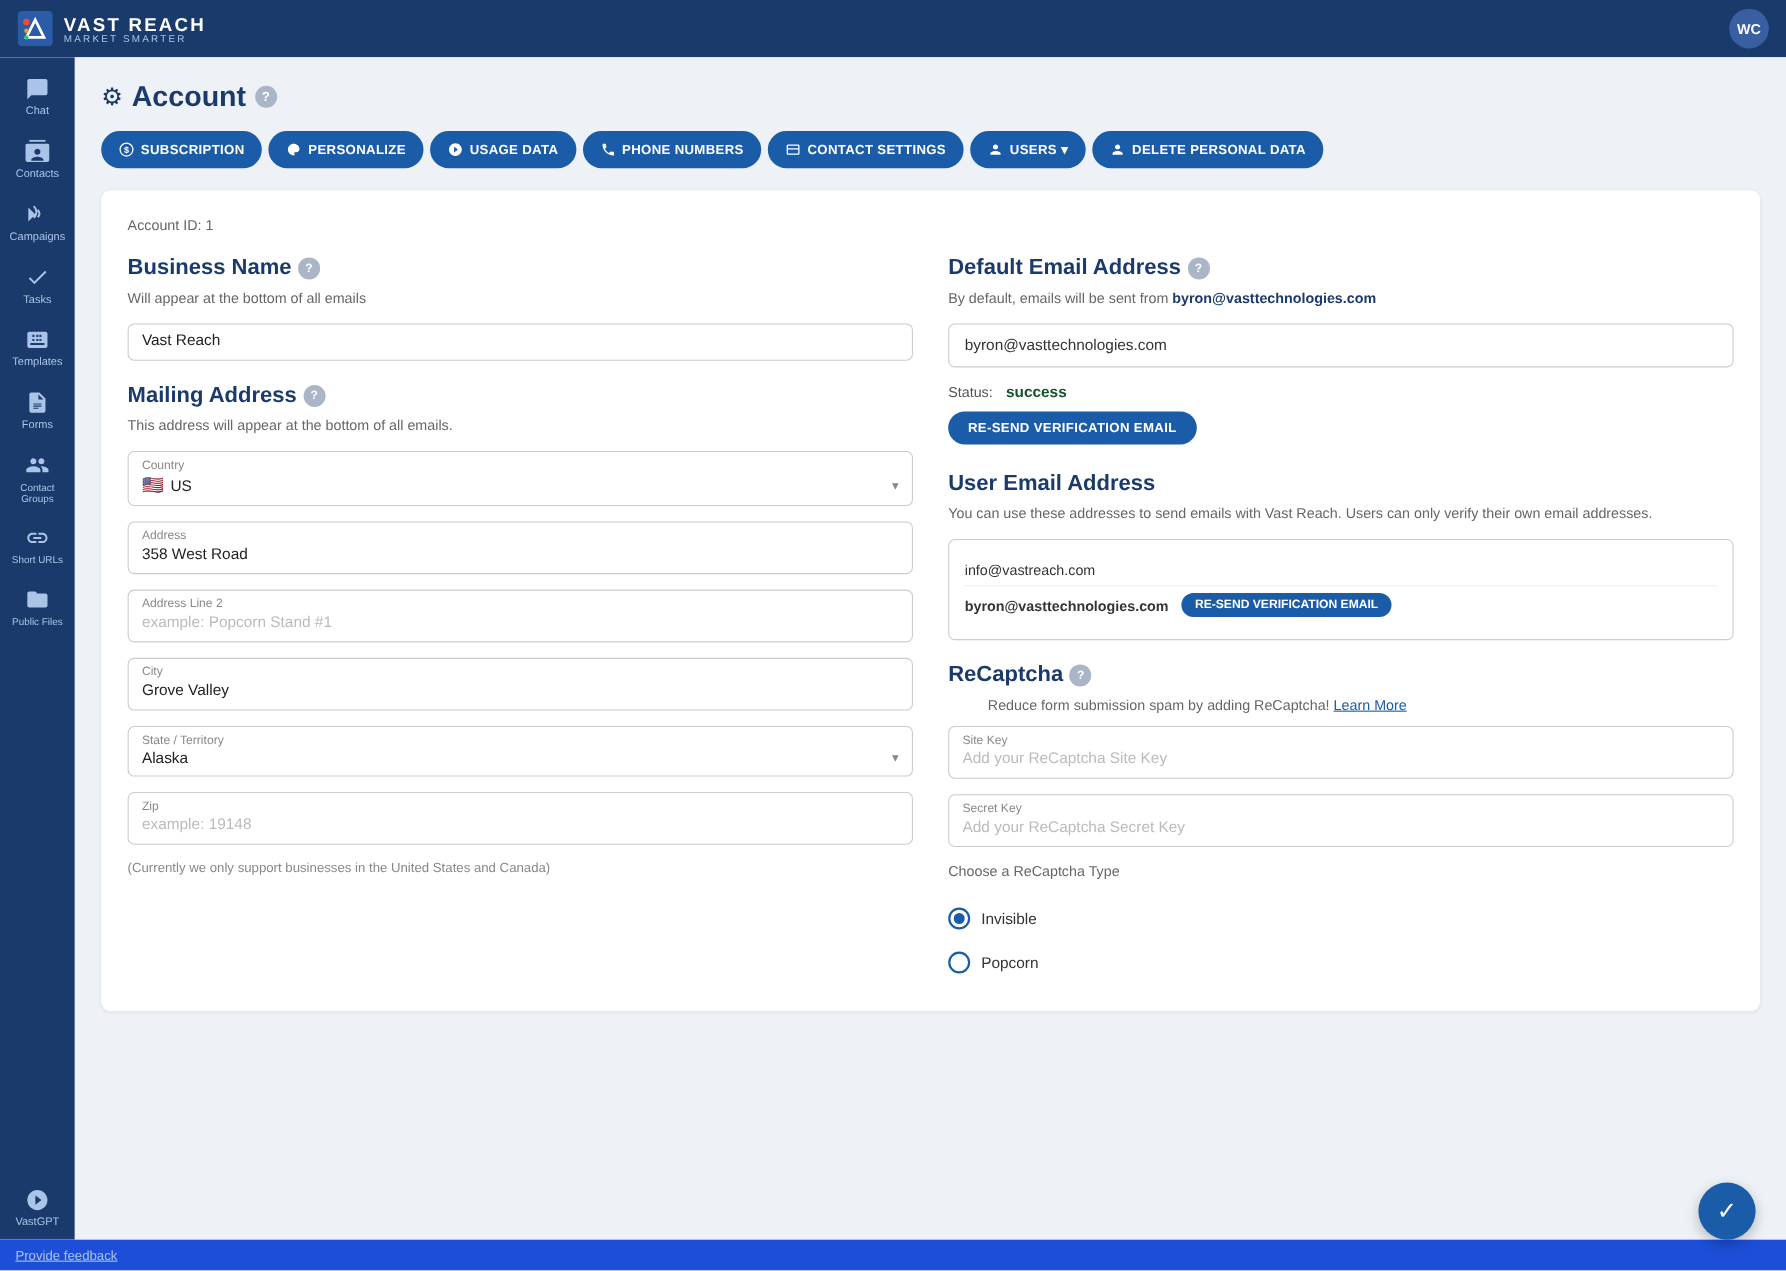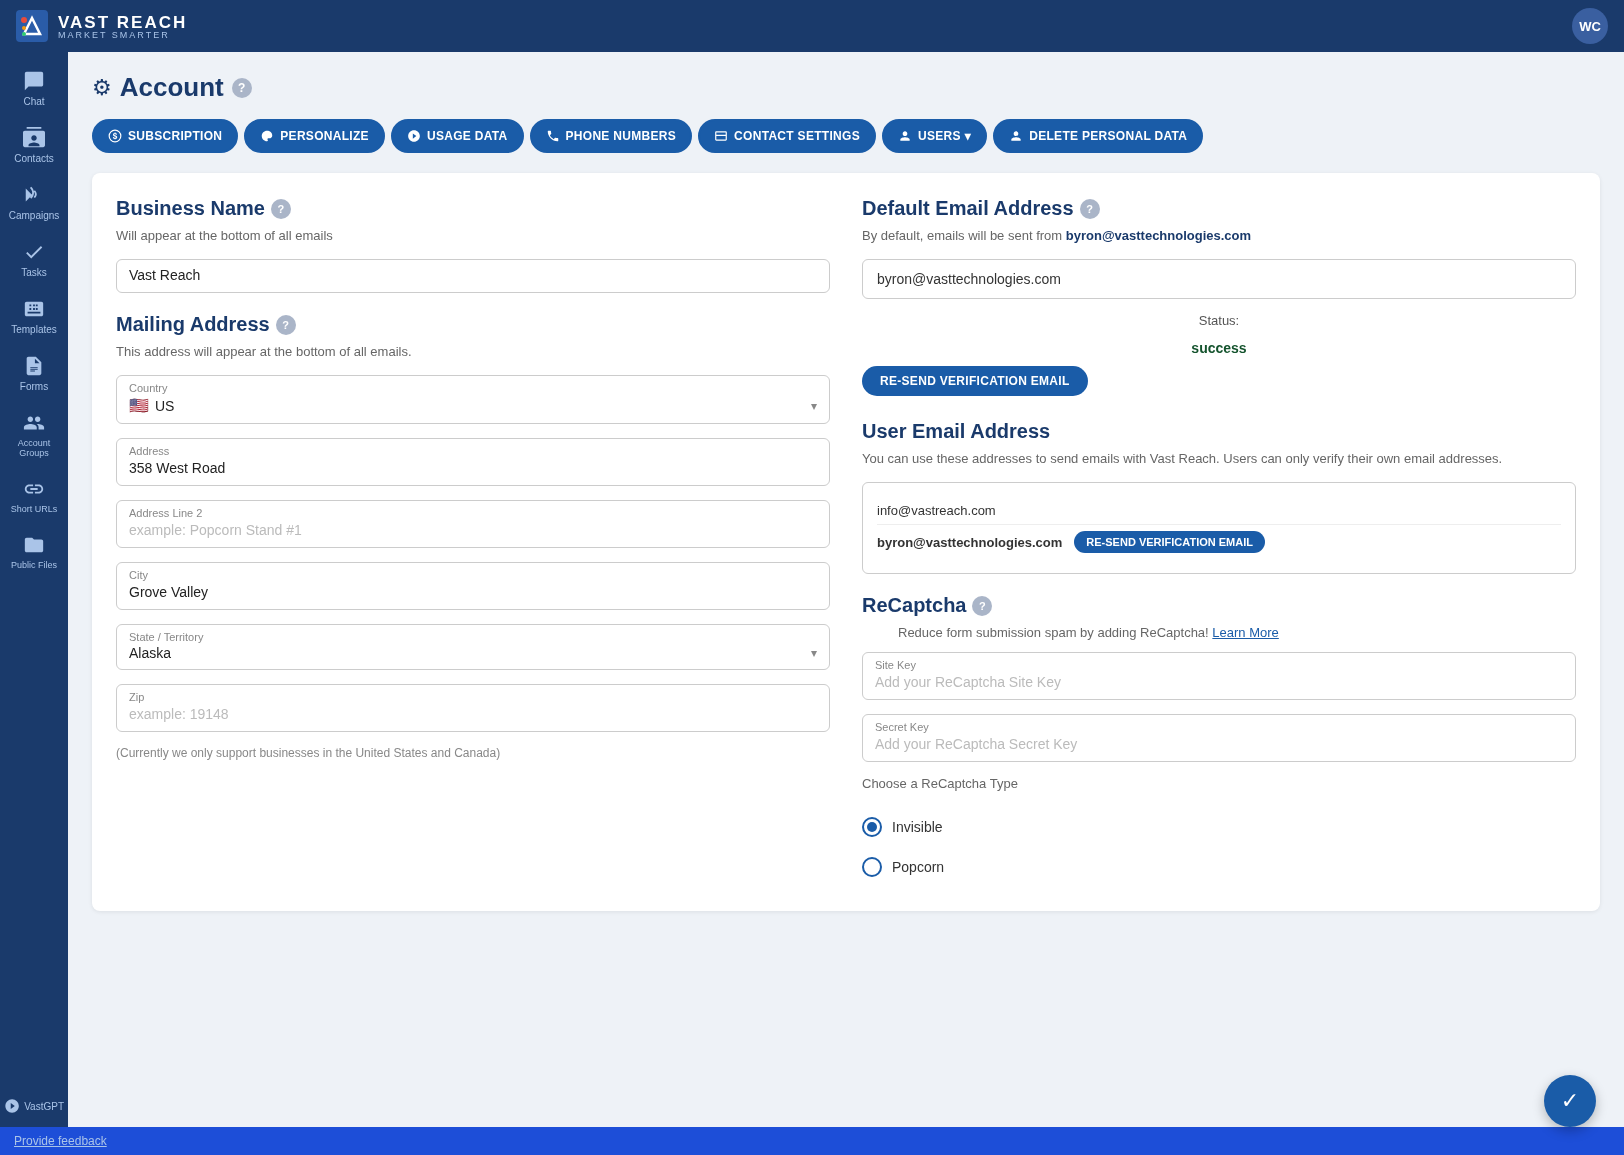--- a/index.html
+++ b/index.html
@@ -76,21 +76,21 @@
       width: 100%;
       border-radius: 4px;
       gap: 4px;
       transition: background 0.15s;
     }
     .sidebar-item svg { width: 22px; height: 22px; fill: currentColor; }
     .sidebar-bottom {
       margin-top: auto;
       width: 100%;
       display: flex;
-      flex-direction: row;
+      flex-direction: column;
       align-items: center;
     }
 
     
     .main-content {
       flex: 1;
       overflow-y: auto;
       padding: 20px 24px;
       background: #eef2f7;
     }
@@ -236,21 +236,20 @@
       font-size: 14px;
       color: #333;
     }
 
     
     .status-row {
       display: flex;
       align-items: center;
       gap: 12px;
       margin-bottom: 10px;
-      flex-direction: column;
     }
     .status-label { font-size: 13px; color: #555; }
     .status-success { color: #14532d; font-weight: 700; font-size: 14px; }
 
     
     .btn-blue {
       background: #1a5ca8;
       color: white;
       border: none;
       border-radius: 24px;
@@ -439,21 +438,21 @@
       <svg viewBox="0 0 24 24">
           <path d="M14 2H6c-1.1 0-2 .9-2 2v16c0 1.1.9 2 2 2h12c1.1 0 2-.9 2-2V8l-6-6zm-1 2l5 5h-5V4zm-5 9h8v1H8v-1zm0 2h8v1H8v-1zm0 2h5v1H8v-1z"></path>
         </svg>
       <span>Forms</span>
     </div>
 
     <div class="sidebar-item">
       <svg viewBox="0 0 24 24">
           <path d="M16 11c1.66 0 2.99-1.34 2.99-3S17.66 5 16 5c-1.66 0-3 1.34-3 3s1.34 3 3 3zm-8 0c1.66 0 2.99-1.34 2.99-3S9.66 5 8 5C6.34 5 5 6.34 5 8s1.34 3 3 3zm0 2c-2.33 0-7 1.17-7 3.5V19h14v-2.5c0-2.33-4.67-3.5-7-3.5zm8 0c-.29 0-.62.02-.97.05 1.16.84 1.97 1.97 1.97 3.45V19h6v-2.5c0-2.33-4.67-3.5-7-3.5z"></path>
         </svg>
-      <span style="font-size:9px;">Account Groups</span>
+      <span style="font-size:9px;">Contact Groups</span>
     </div>
 
     <div class="sidebar-item">
       <svg viewBox="0 0 24 24">
           <path d="M3.9 12c0-1.71 1.39-3.1 3.1-3.1h4V7H7c-2.76 0-5 2.24-5 5s2.24 5 5 5h4v-1.9H7c-1.71 0-3.1-1.39-3.1-3.1zM8 13h8v-2H8v2zm9-6h-4v1.9h4c1.71 0 3.1 1.39 3.1 3.1s-1.39 3.1-3.1 3.1h-4V17h4c2.76 0 5-2.24 5-5s-2.24-5-5-5z"></path>
         </svg>
       <span style="font-size:9px;">Short URLs</span>
     </div>
 
     <div class="sidebar-item">
@@ -520,20 +519,21 @@
       </button>
       <button class="tab-btn">
         <svg viewBox="0 0 24 24">
             <path d="M12 12c2.21 0 4-1.79 4-4s-1.79-4-4-4-4 1.79-4 4 1.79 4 4 4zm0 2c-2.67 0-8 1.34-8 4v2h16v-2c0-2.66-5.33-4-8-4z"></path>
           </svg>
         <span>DELETE PERSONAL DATA</span>
       </button>
     </div>
 
     <div class="content-card">
+      <div class="account-id">Account ID: 1</div>
 
       <div class="two-col">
 
         <div>
 
           <h2 class="section-title">
             <span>Business Name</span>
             <div class="help-icon" style="font-size:11px;">?</div>
           </h2>
           <p class="section-desc">Will appear at the bottom of all emails</p>

